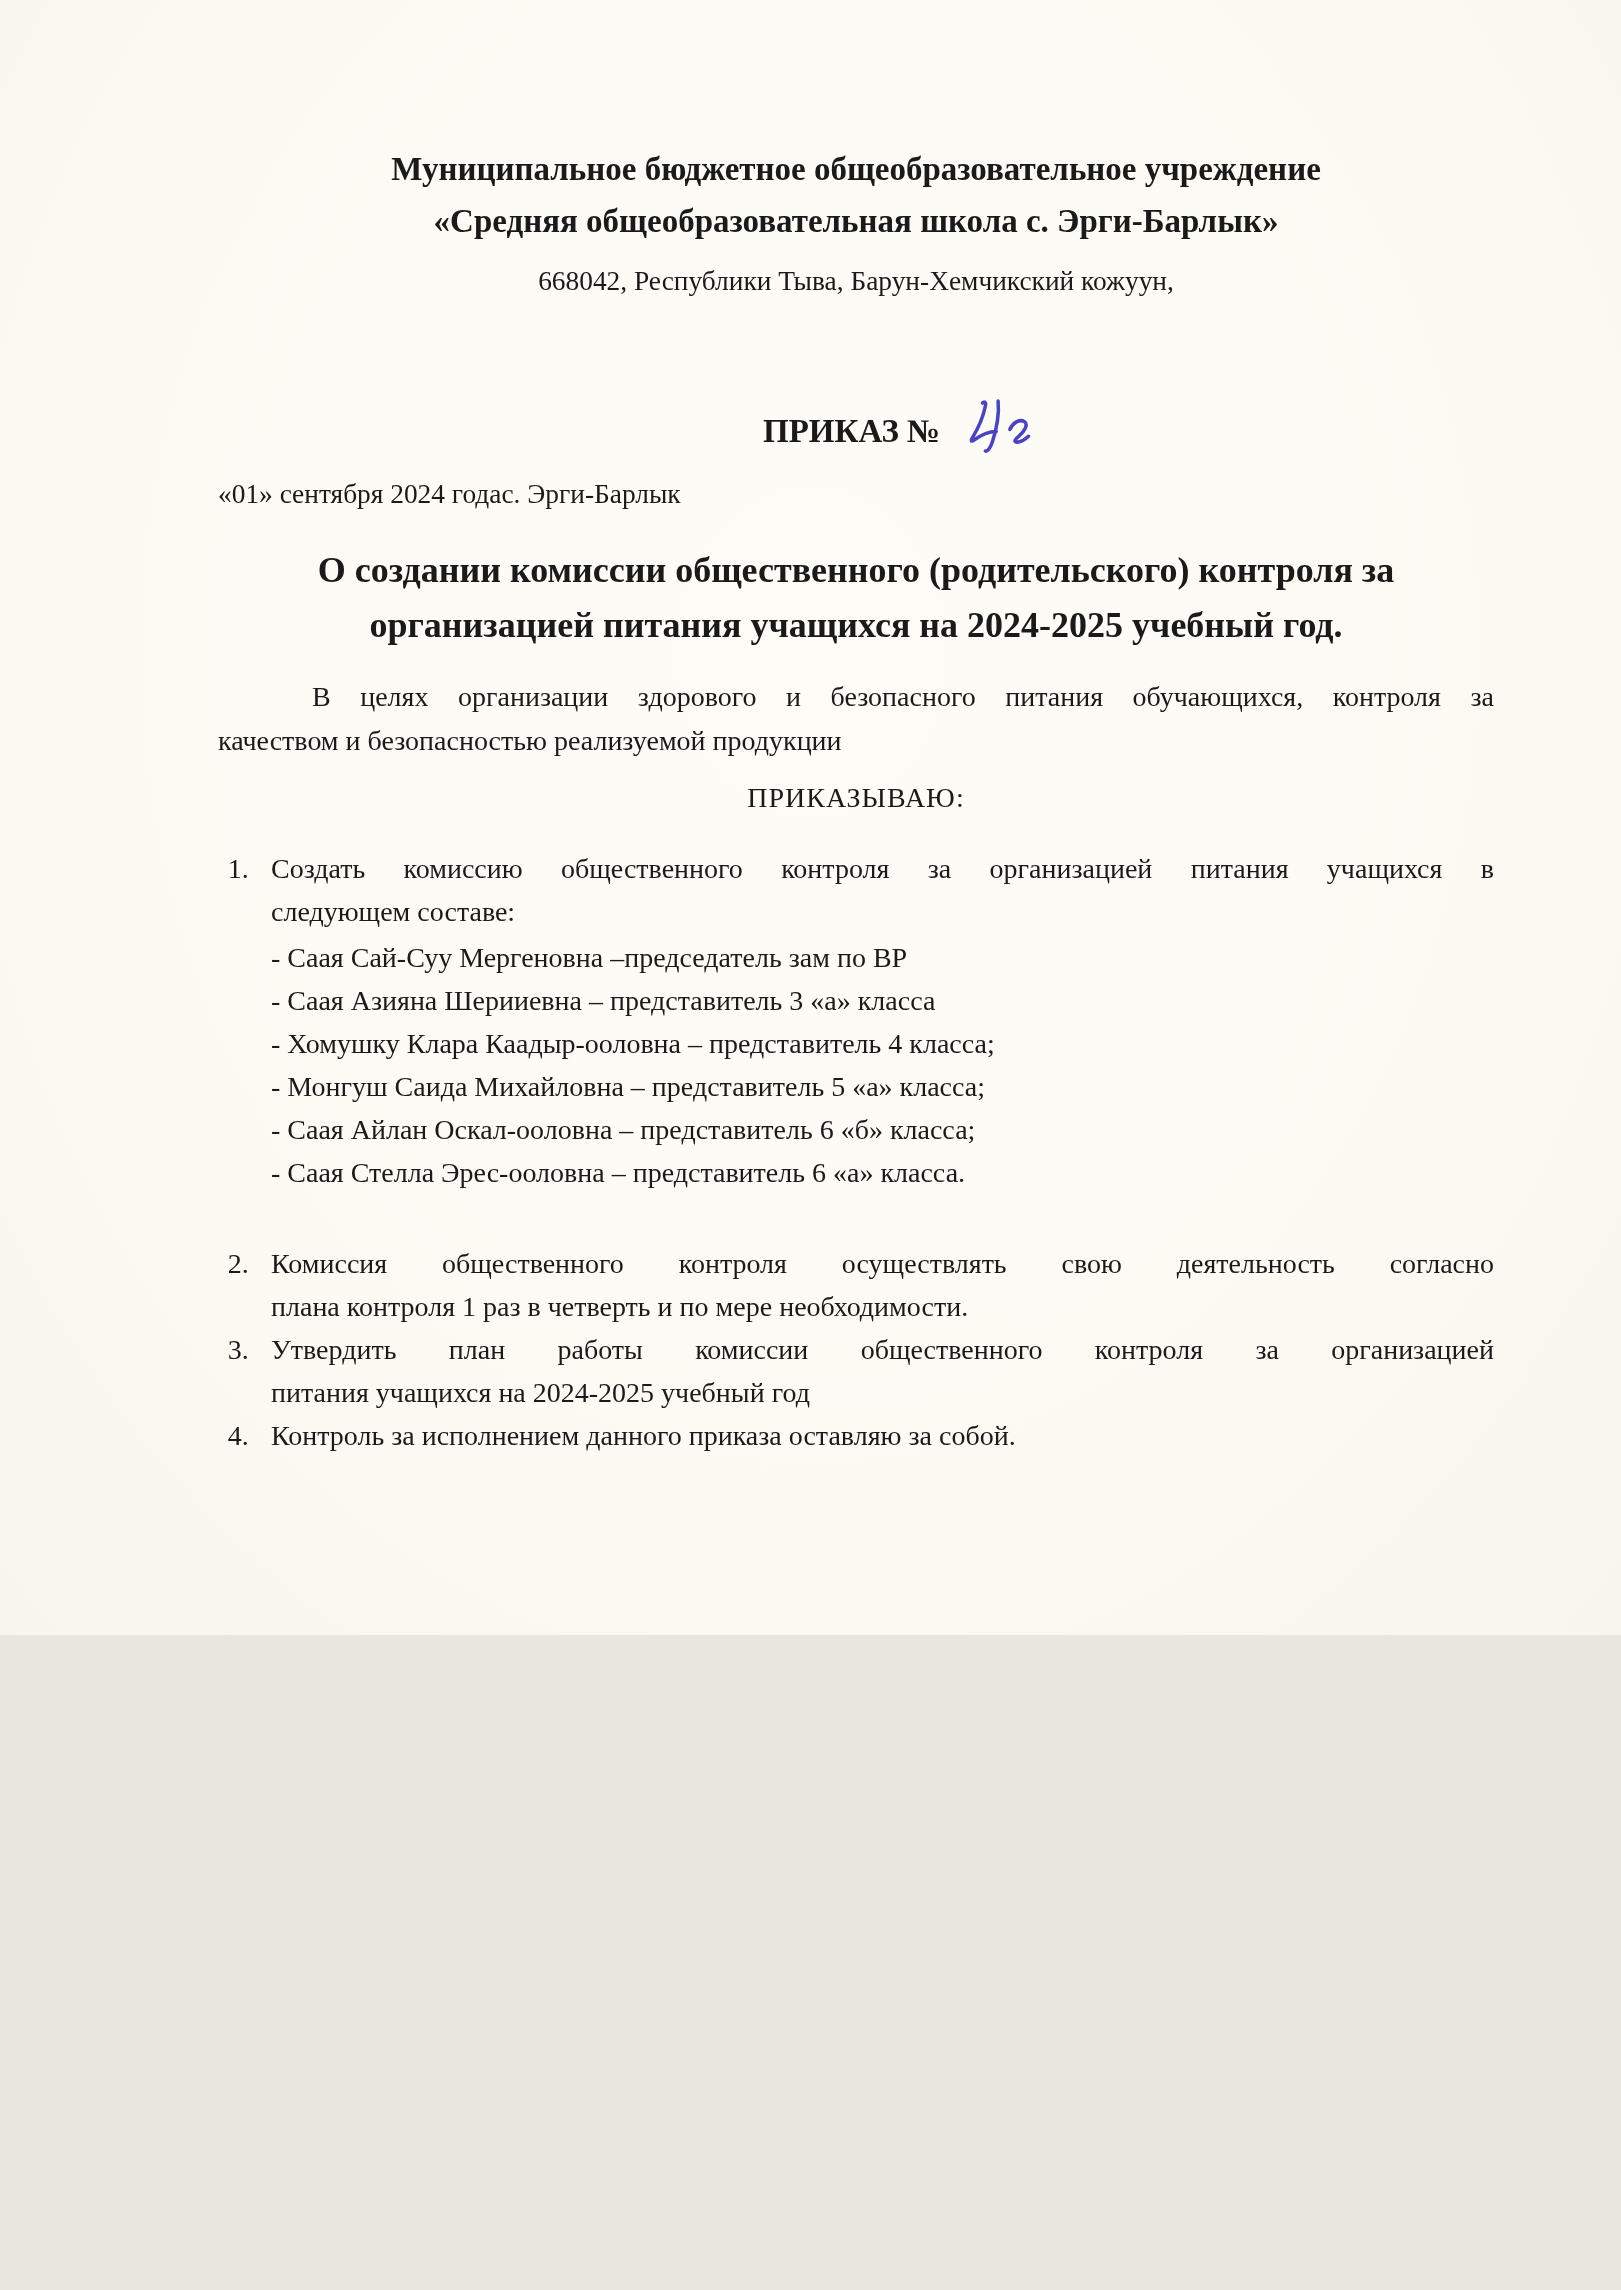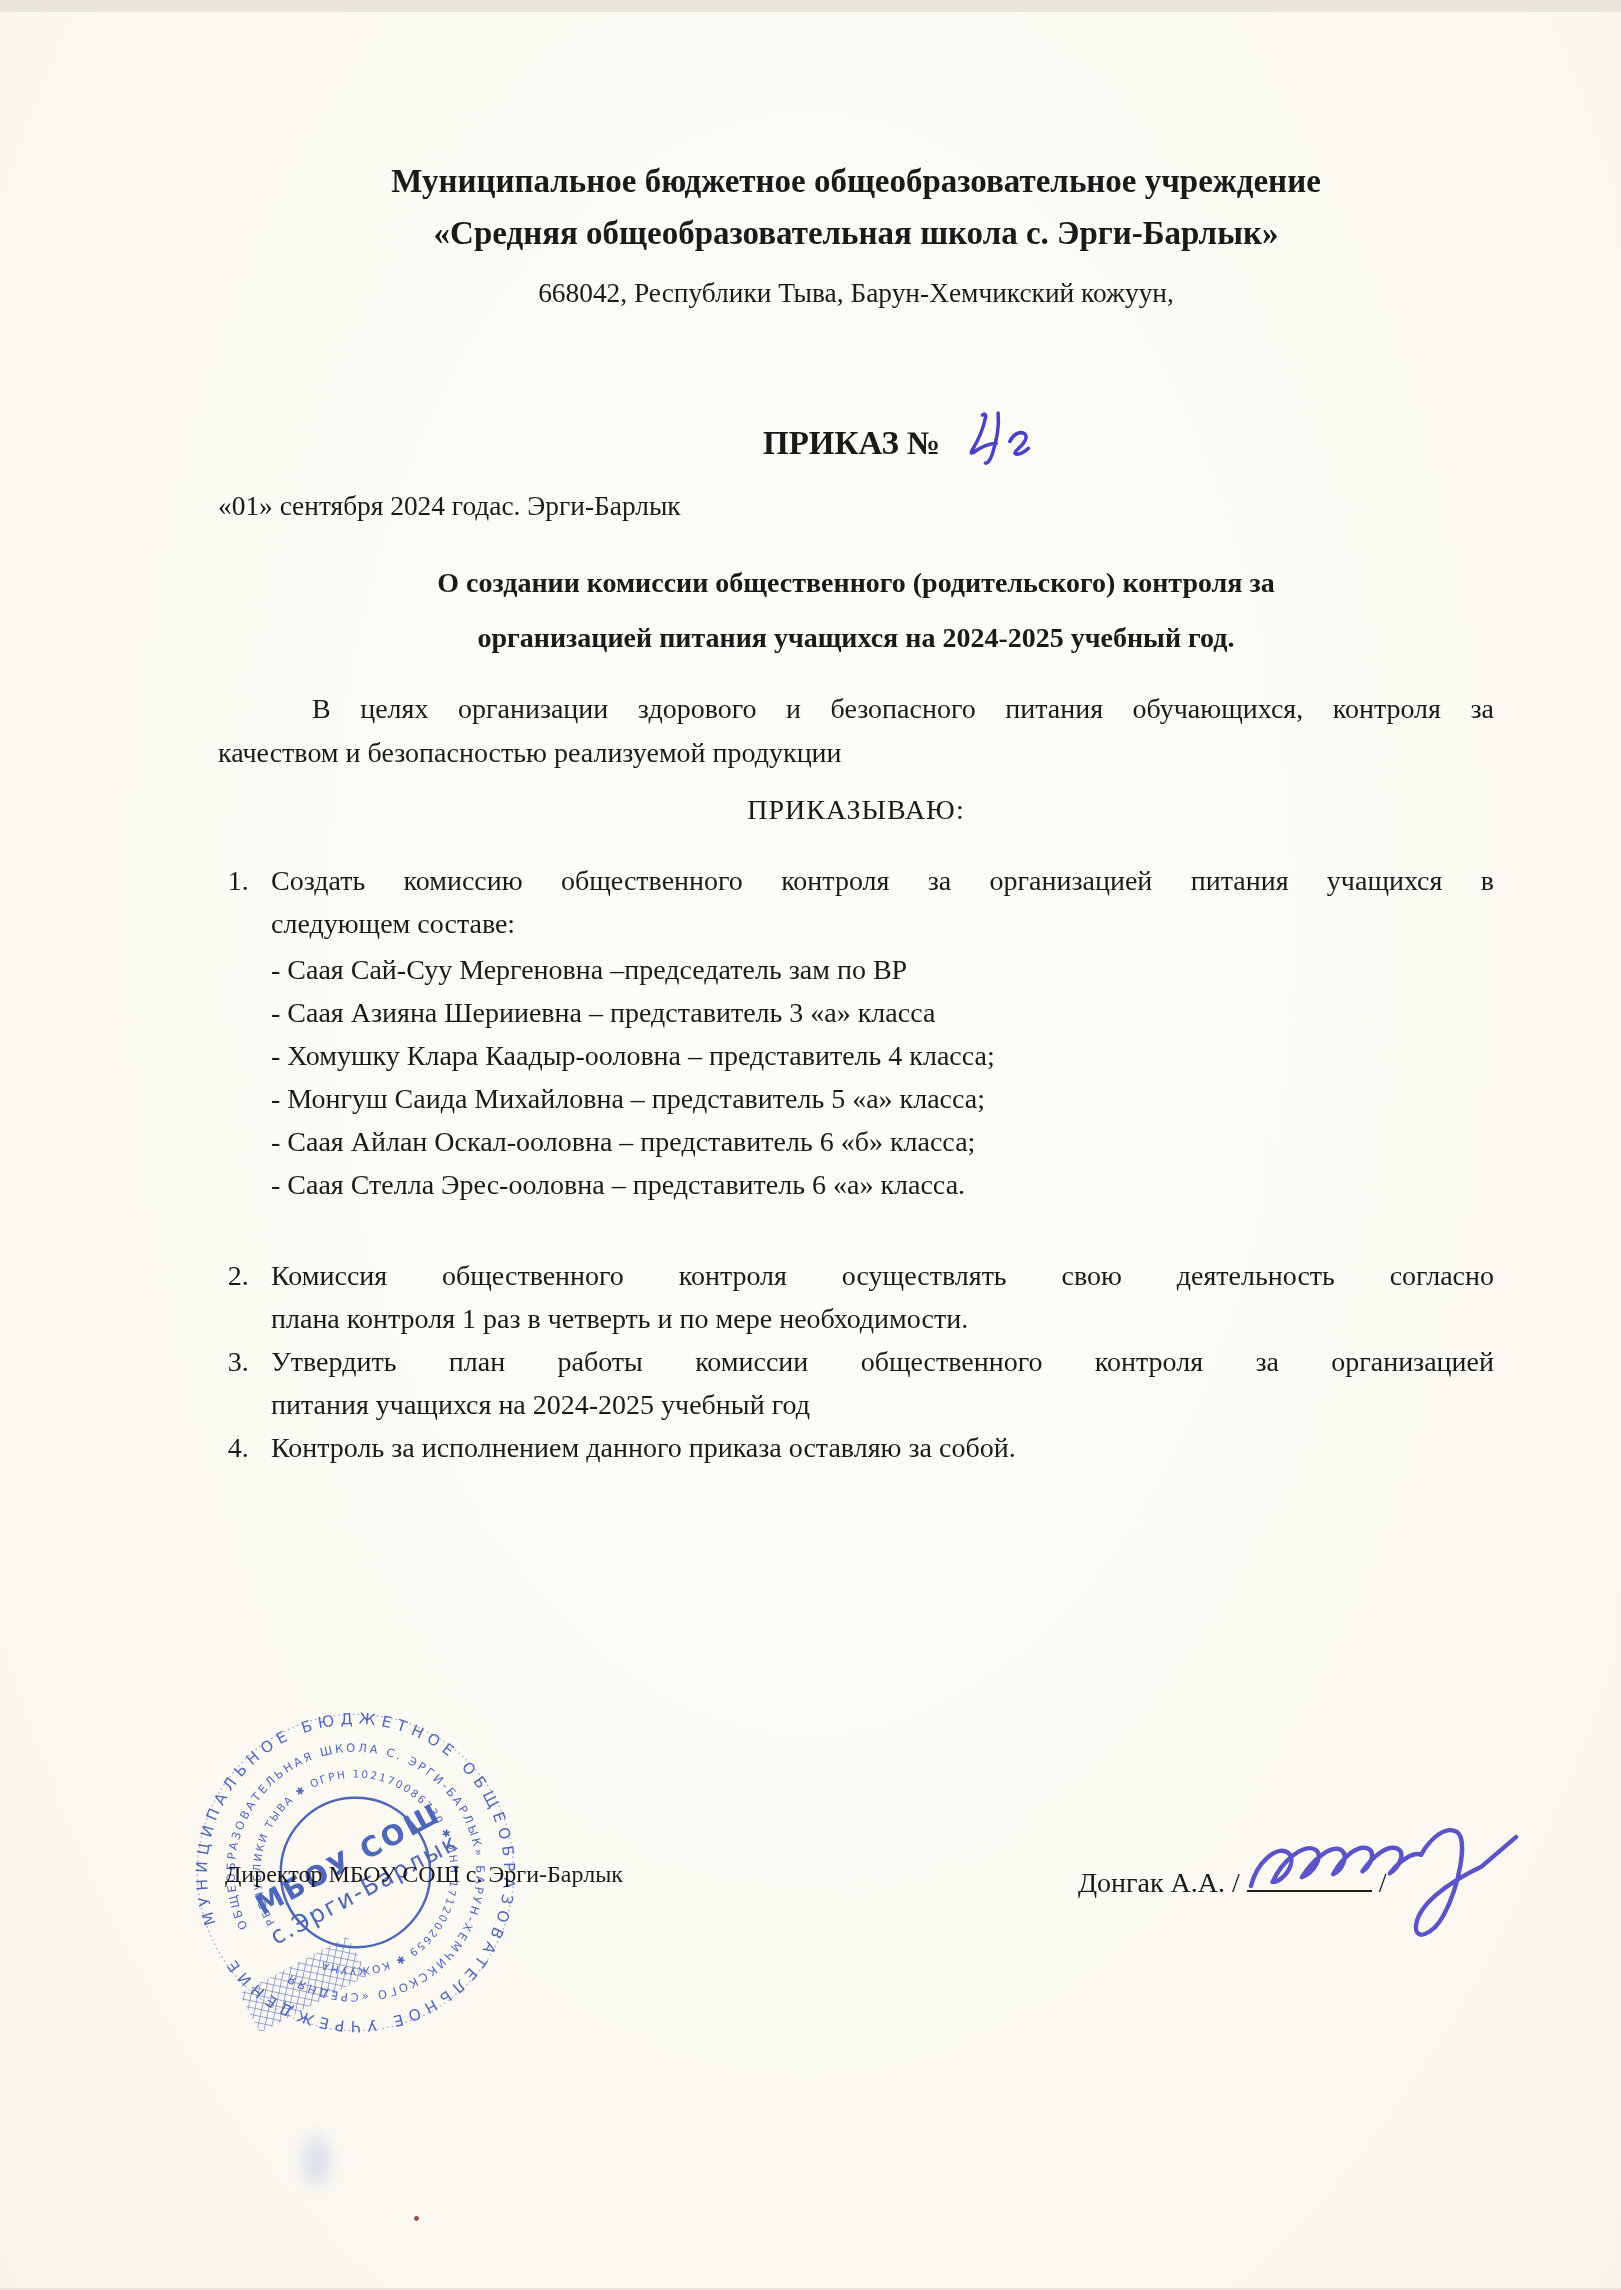--- a/index.html
+++ b/index.html
@@ -1,20 +1,20 @@
 <!DOCTYPE html>
 <html lang="ru"><head>
 <meta charset="utf-8">
 <title>Приказ</title>
 <style>
   html,body{margin:0;padding:0;background:#e8e6df;}
   .page{
     position:relative;
-    width:1621px;height:2276px;
-    margin:12px auto;
+    width:1621px;height:1635px;
+    margin:0 auto;
     background:#fcfaf4;
     background-image:radial-gradient(ellipse at 50% 40%, #fdfcf7 0%, #fbf9f2 70%, #f7f5ec 100%);
     font-family:"Liberation Serif","DejaVu Serif",serif;
     color:#1a1a1a;
     overflow:hidden;
   }
   .content{position:absolute;left:218px;width:1276px;}
 
   
   .org-header{top:143px;text-align:center;}
@@ -23,21 +23,21 @@
 
   
   .order-row{position:absolute;left:763px;top:400px;display:flex;align-items:center;}
   .order-label{font-weight:bold;font-size:33px;line-height:43px;white-space:nowrap;}
   .hand-num{margin-left:17.6px;margin-top:-5.9px;}
 
   
   .date-row{top:479px;display:flex;font-size:27.4px;}
 
   
-  .subject{top:543px;text-align:center;font-weight:bold;font-size:28px;line-height:55px;}
+  .subject{top:543px;text-align:center;font-weight:bold;font-size:36px;line-height:55px;}
 
   
   .intro{top:675px;font-size:28px;line-height:44px;}
   .line{display:block;}
   .stretch{text-align:justify;text-align-last:justify;}
   .indent1{text-indent:94px;}
 
   .resolve{top:782px;text-align:center;font-size:28px;letter-spacing:1px;}
 
   

